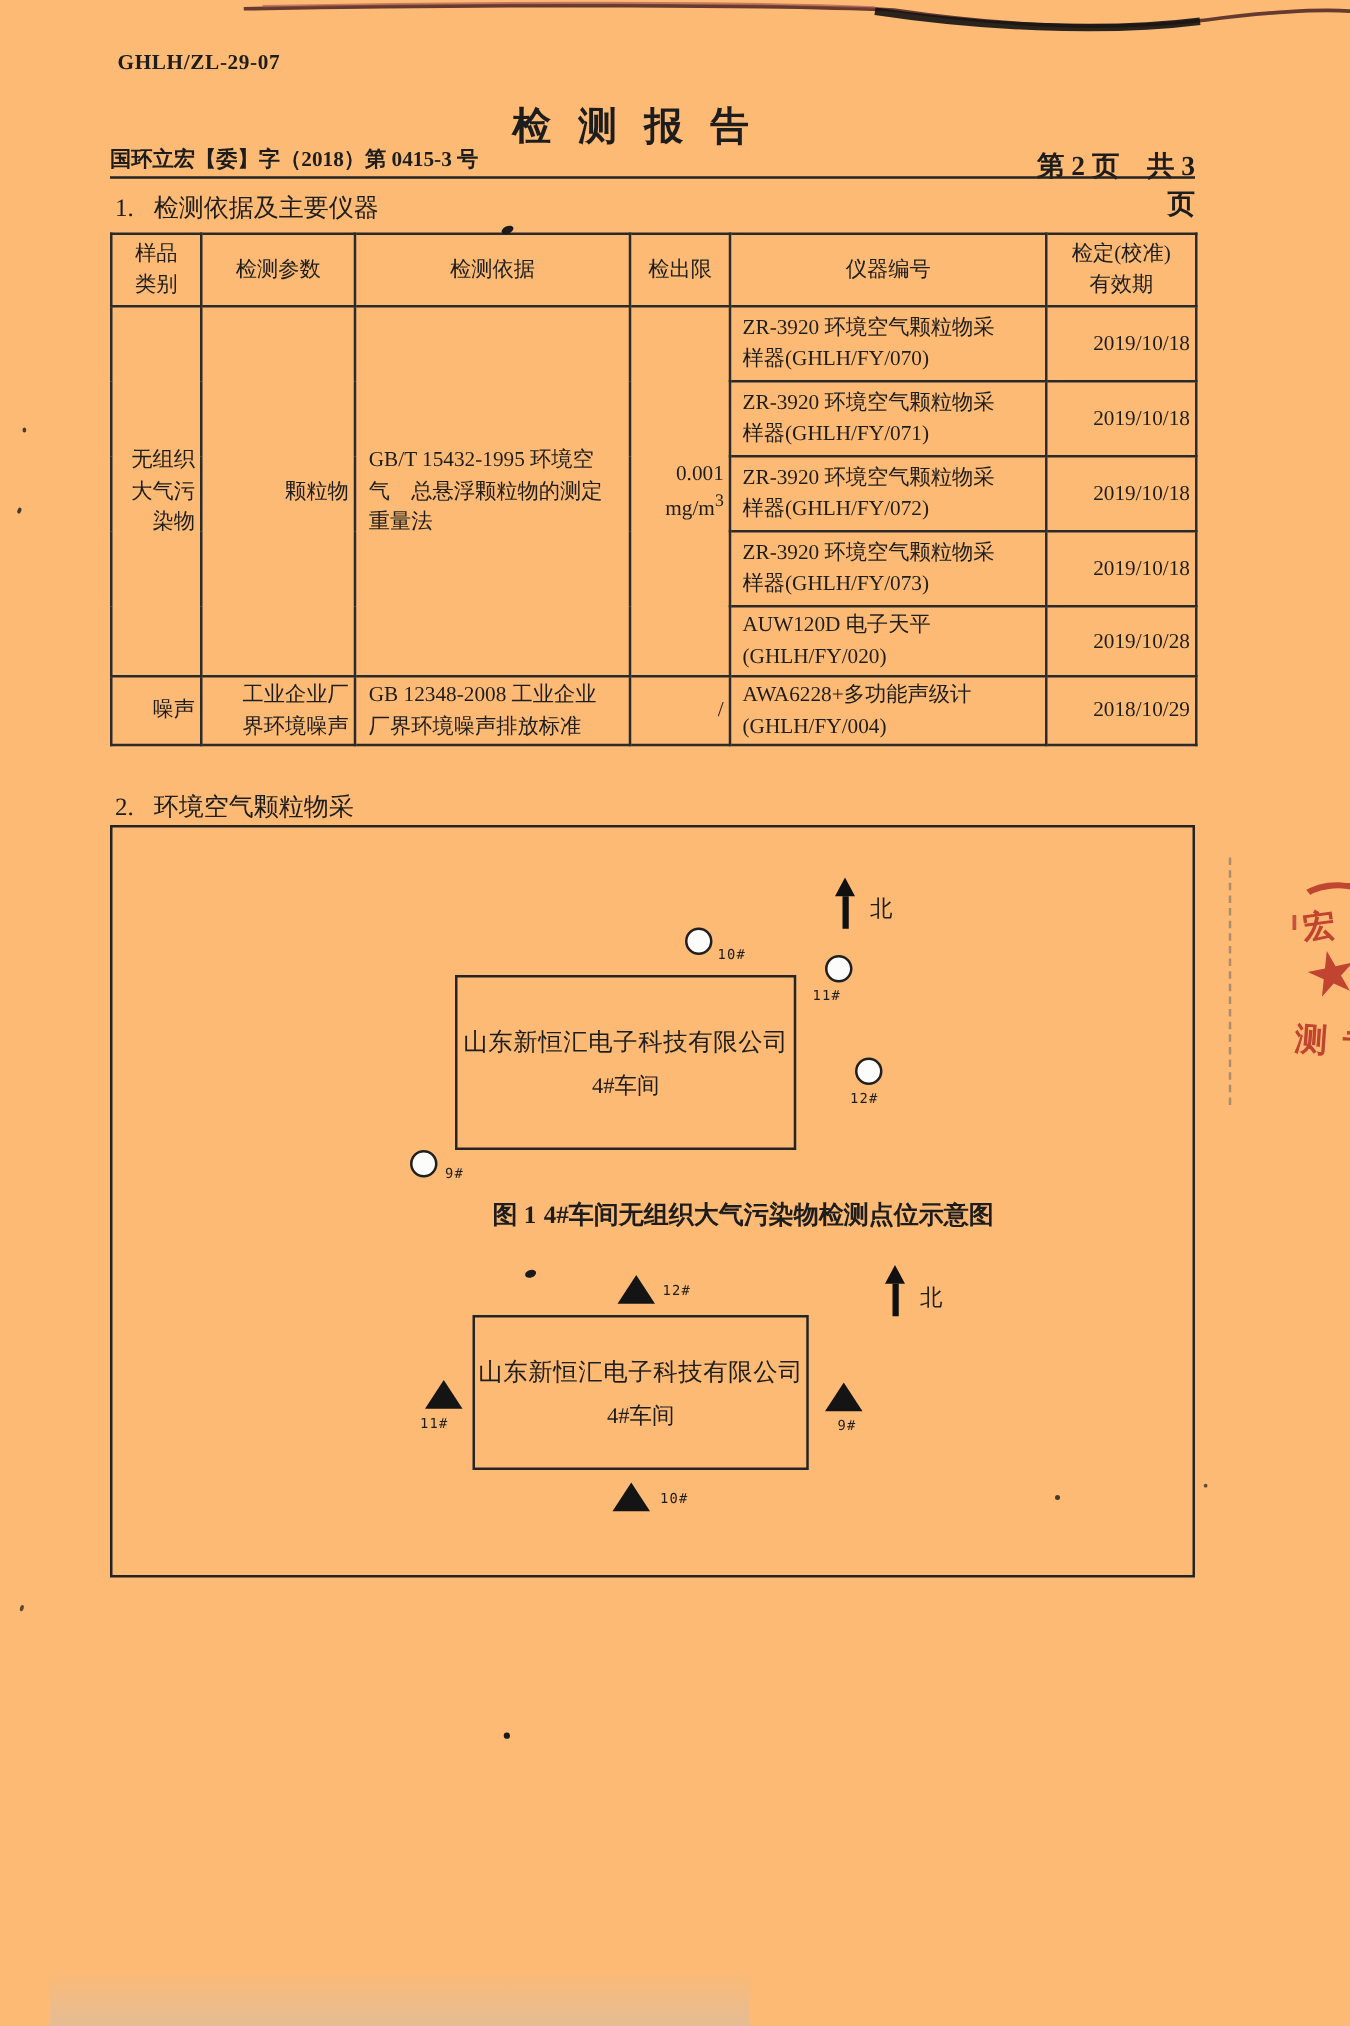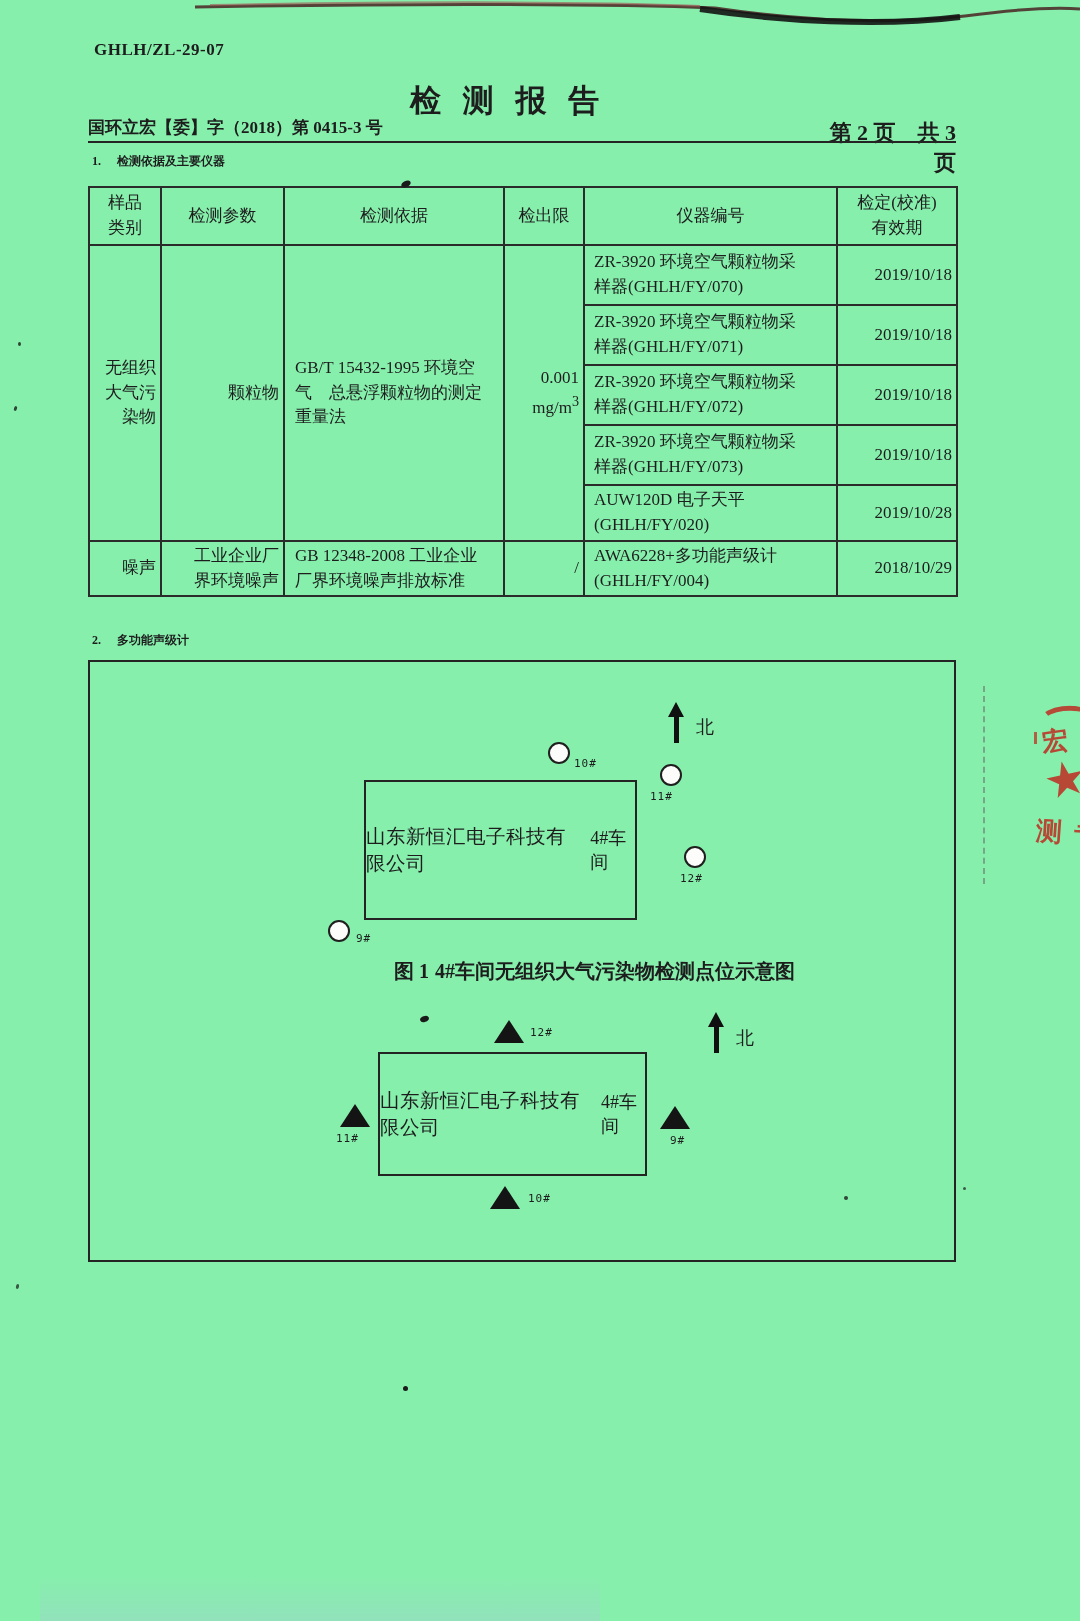--- a/index.html
+++ b/index.html
@@ -1,32 +1,32 @@
 <!DOCTYPE html>
 <html><head>
 <meta charset="utf-8">
 <style>
   html,body{margin:0;padding:0;background:#e8e8e8;}
   .page{
     position:relative;width:1080px;height:1621px;margin:0 auto;
-    background:#86efac;overflow:hidden;color:#1d1d1d;
+    background:#fdba74;overflow:hidden;color:#1d1d1d;
     font-family:"Liberation Serif","DejaVu Serif",serif;
   }
   .abs{position:absolute;}
   .pre{white-space:pre-line;}
   .center{text-align:right;}
   .left{text-align:left;}
 
   
   .form-code{left:94px;top:40px;font-size:17px;font-weight:bold;letter-spacing:.5px;}
   .report-title{left:0;top:80px;width:1016px;text-align:center;font-size:31px;font-weight:bold;letter-spacing:7px;}
   .doc-number{left:88px;top:116px;font-size:17px;font-weight:600;}
   .page-indicator{left:810px;top:118px;width:146px;font-size:22px;font-weight:600;text-align:right;}
   .header-rule{left:88px;top:141px;width:868px;height:2px;background:#242424;}
-  .sec-heading{font-size:12px;font-weight:bold;}
+  .sec-heading{font-size:20px;font-weight:normal;}
   .sec1{left:92px;top:153px;}
   .sec2{left:92px;top:632px;}
   .sec-heading .no{margin-right:16px;}
 
   
   .itable{
     position:absolute;left:88px;top:186px;width:868px;
     border-collapse:collapse;table-layout:fixed;font-size:17px;
   }
   .itable th,.itable td{
@@ -54,21 +54,21 @@
     border-left:15px solid transparent;border-right:15px solid transparent;
     border-bottom:23px solid #141414;
   }
   .pt-label{font-family:"DejaVu Sans Mono",monospace;font-size:11px;letter-spacing:1px;}
   .north{width:16px;}
   .north .head{margin:0 auto;width:0;height:0;border-left:8px solid transparent;border-right:8px solid transparent;border-bottom:15px solid #101010;}
   .north .shaft{margin:0 auto;width:5px;height:26px;background:#101010;}
   .north-label{font-size:18px;}
   .building{
     border:2px solid #242424;box-sizing:border-box;
-    display:flex;flex-direction:row;align-items:center;justify-content:center;gap:9px;
+    display:flex;flex-direction:column;align-items:center;justify-content:center;gap:9px;
   }
   .building .l1{font-size:19.5px;letter-spacing:.5px;}
   .building .l2{font-size:18px;}
   .fig-caption{width:1009px;text-align:center;font-size:20px;font-weight:bold;}
   .fig-caption .no{margin-right:6px;}
   .fig-caption.c2 .no{margin-right:26px;}
 
   
   .stamp{color:#bb3a2b;}
   .stamp-arc{
@@ -171,21 +171,21 @@
 厂界环境噪声排放标准</td>
         <td class="center">/</td>
         <td class="pre left cell-instr">AWA6228+多功能声级计
 (GHLH/FY/004)</td>
         <td class="center">2018/10/29</td>
       </tr>
     </tbody>
   </table>
 
   <div class="abs sec-heading sec2">
-    <span class="no">2.</span><span>多功能声级计</span>
+    <span class="no">2.</span><span>环境空气颗粒物采</span>
   </div>
 
   <div class="abs diagram-box">
 
     <div class="abs north" style="left:578px;top:40px;">
       <div class="head"></div>
         <div class="shaft"></div>
     </div>
     <div class="abs north-label" style="left:606px;top:53px;">北</div>
 

